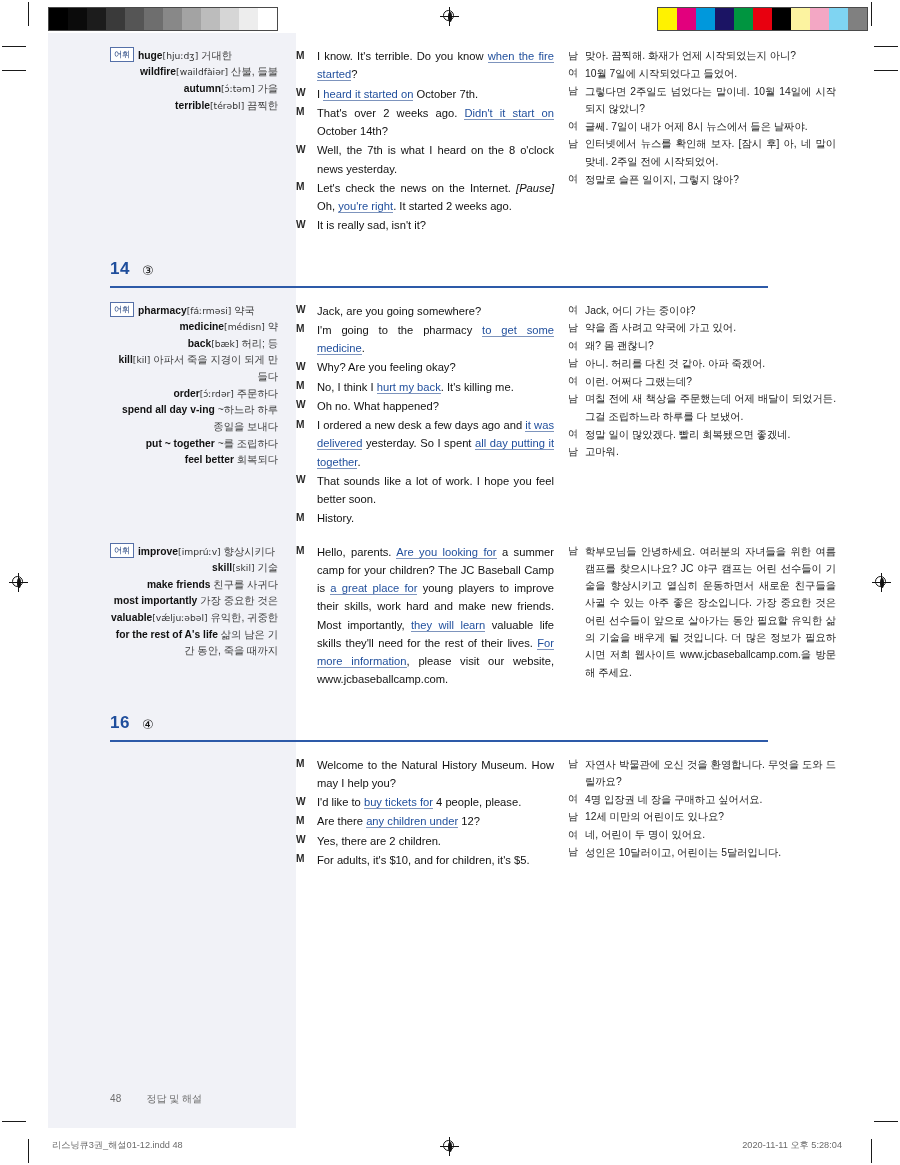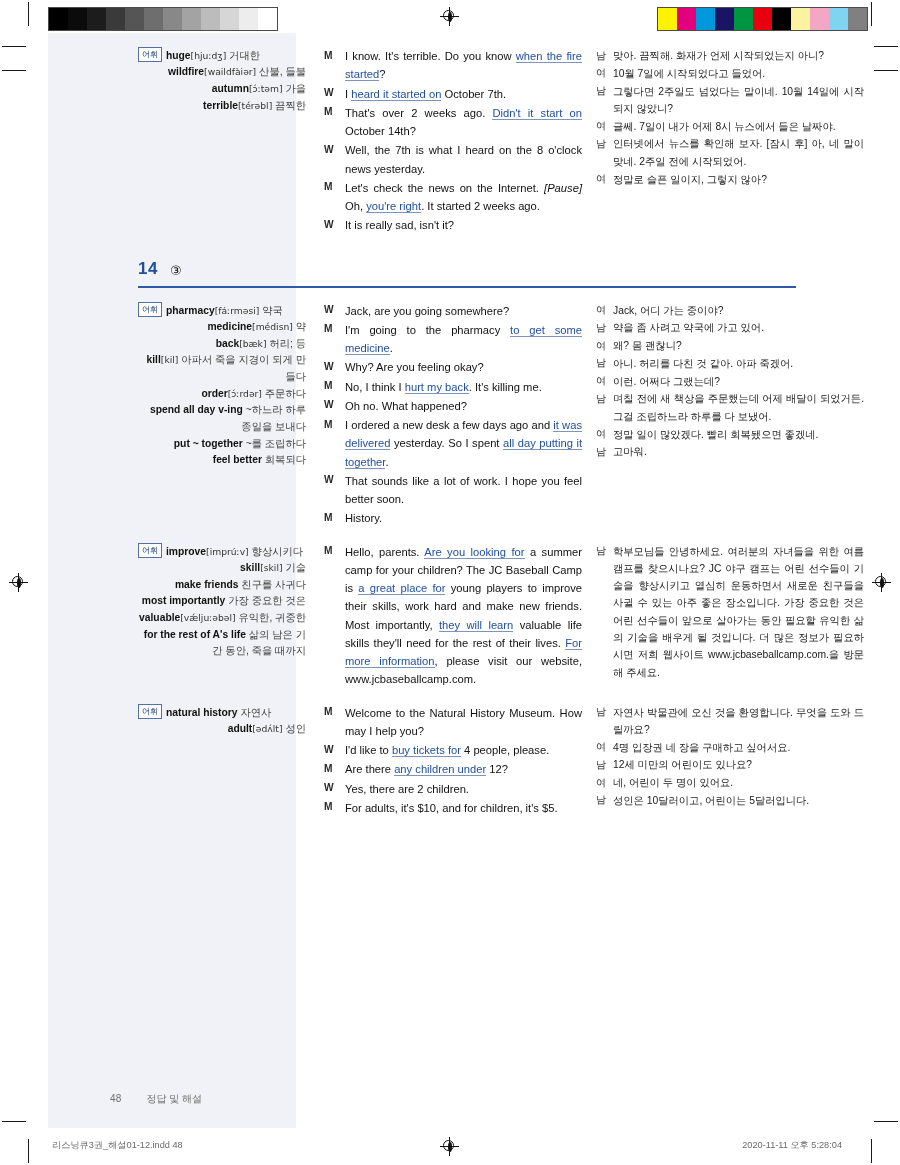--- a/index.html
+++ b/index.html
@@ -68,21 +68,20 @@
     position: absolute;
     left: 0; top: 0;
     width: 248px; height: 1095px;
     background: #f1f2f7;
   }
 
   .content {
     position: absolute;
     left: 0; top: 0;
     width: 806px;
-    margin-left: 28px;
   }
 
   
   .qblock { position: relative; }
 
   .qhead {
     position: relative;
     height: 38px;
     margin-top: 14px;
   }
@@ -435,23 +434,27 @@
           </div>
           <div class="trans">
             <div class="turn">
               <span class="spk">남</span>
               <span class="utt">학부모님들 안녕하세요. 여러분의 자녀들을 위한 여름 캠프를 찾으시나요? JC 야구 캠프는 어린 선수들이 기술을 향상시키고 열심히 운동하면서 새로운 친구들을 사귈 수 있는 아주 좋은 장소입니다. 가장 중요한 것은 어린 선수들이 앞으로 살아가는 동안 필요할 유익한 삶의 기술을 배우게 될 것입니다. 더 많은 정보가 필요하시면 저희 웹사이트 www.jcbaseballcamp.com.을 방문해 주세요.</span>
             </div>
           </div>
         </div>
       </div>
       <div class="qblock">
+        <div class="qhead">
+          <span class="qnum">16</span>
+          <span class="qans">④</span>
+          <span class="rule"></span>
+        </div>
         <div class="qbody">
           <div class="side">
-            <div class="side-group"><span class="badge">어휘</span><span><span class="en">natural history</span> <span class="ko">자연사</span></span><span class="voc-line"><span class="en">adult</span><span class="ipa">[ədʌ́lt]</span> <span class="ko">성인</span></span></div>
           </div>
           <div class="dialog">
             <div class="turn">
               <span class="spk">M</span>
               <span class="utt"><span>Welcome to the Natural History Museum. How may I help you?</span></span>
             </div>
             <div class="turn">
               <span class="spk">W</span>
               <span class="utt"><span>I'd like to </span><span class="key">buy tickets for</span><span> 4 people, please.</span></span>
             </div>

